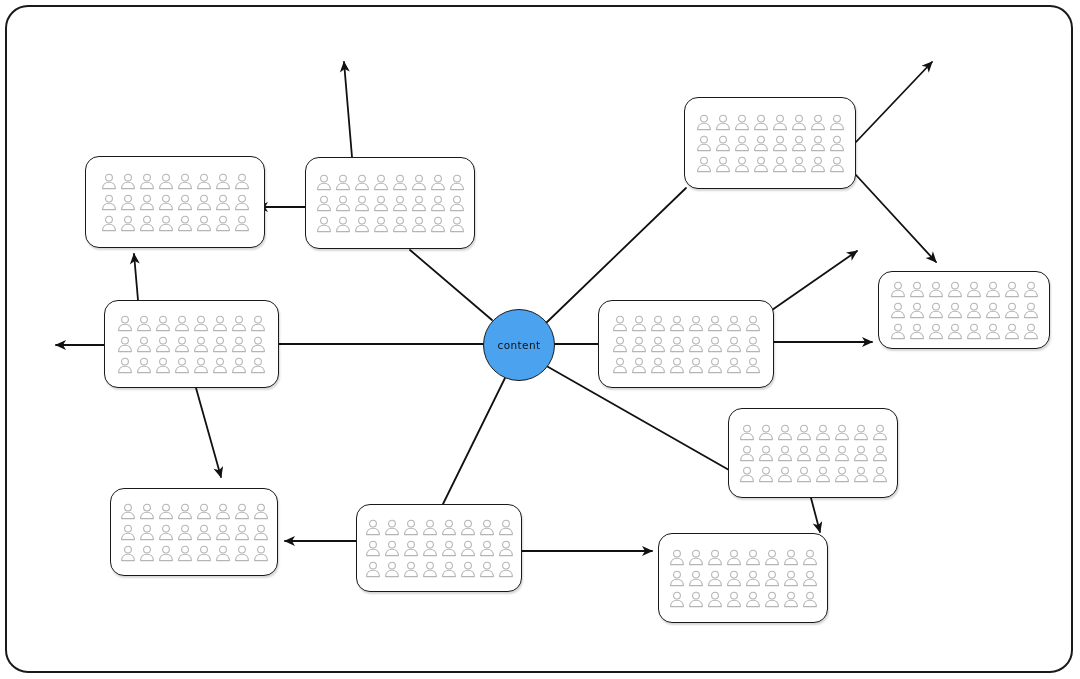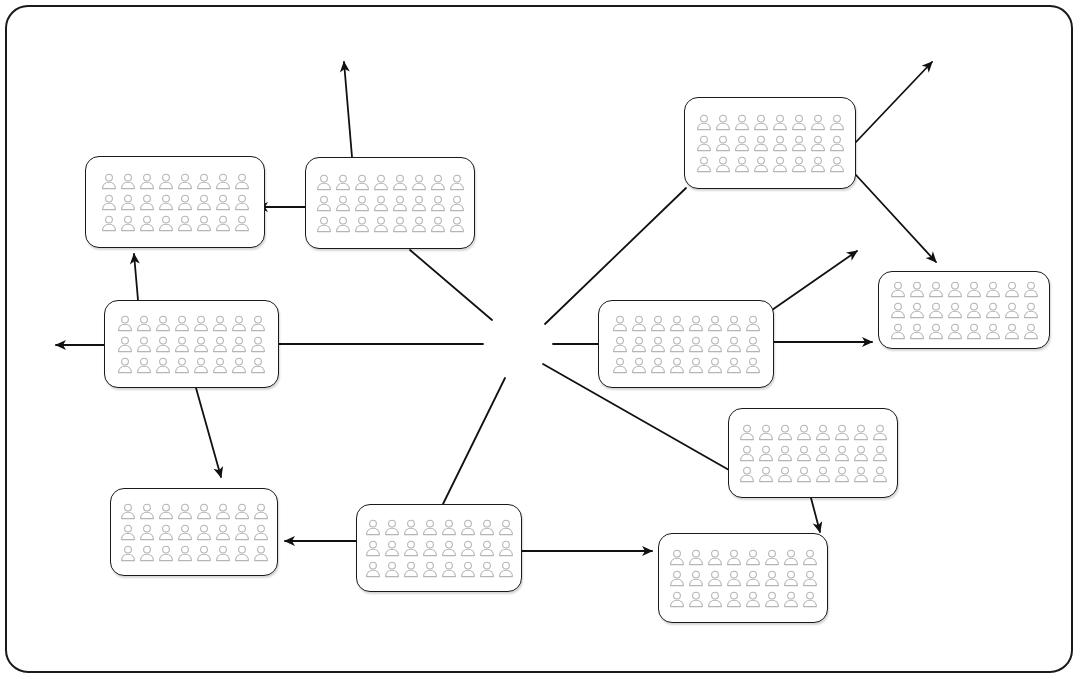--- a/index.html
+++ b/index.html
@@ -1145,14 +1145,17 @@
           <circle cx="8" cy="4.6" r="3.4" fill="none" stroke="#b5b5b5" stroke-width="1.1"></circle>
           <path d="M1.6,15.6 C1.6,11.6 4.4,9.2 8,9.2 C11.6,9.2 14.4,11.6 14.4,15.6 Z" fill="none" stroke="#b5b5b5" stroke-width="1.1" stroke-linejoin="round"></path>
         </svg>
         <svg class="person-icon" width="16" height="17" viewBox="0 0 16 17">
           <circle cx="8" cy="4.6" r="3.4" fill="none" stroke="#b5b5b5" stroke-width="1.1"></circle>
           <path d="M1.6,15.6 C1.6,11.6 4.4,9.2 8,9.2 C11.6,9.2 14.4,11.6 14.4,15.6 Z" fill="none" stroke="#b5b5b5" stroke-width="1.1" stroke-linejoin="round"></path>
         </svg>
       </div>
     </div>
 
+  <div class="hub" style="left: 483px; top: 309px; width: 70px; height: 70px; background: rgb(75, 163, 240); border-color: rgb(26, 26, 26);">
+    <span class="hub-label">content</span>
+  </div>
 
 </div>
 
 </body></html>

